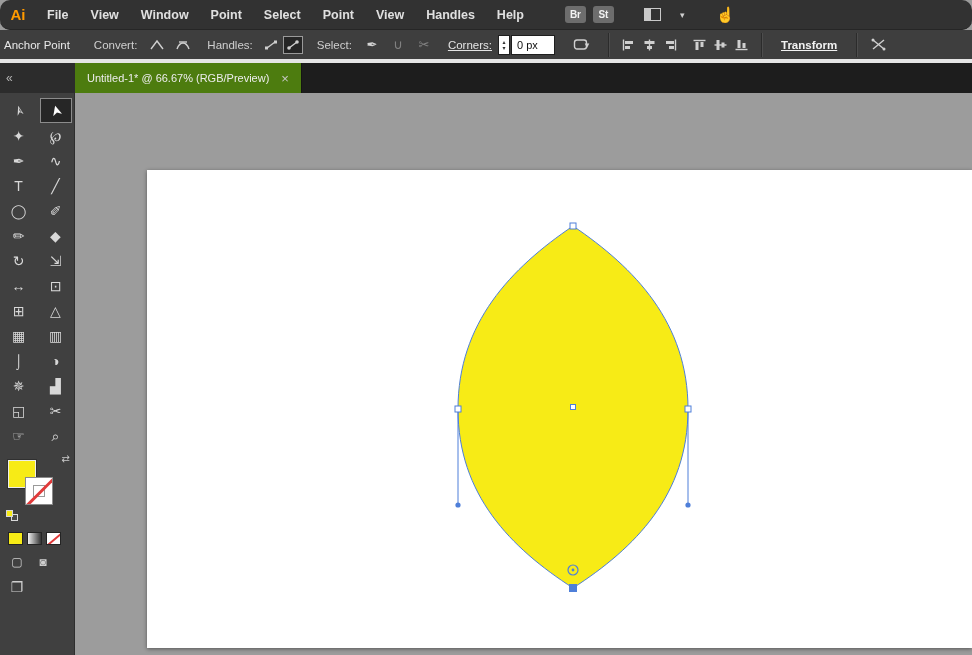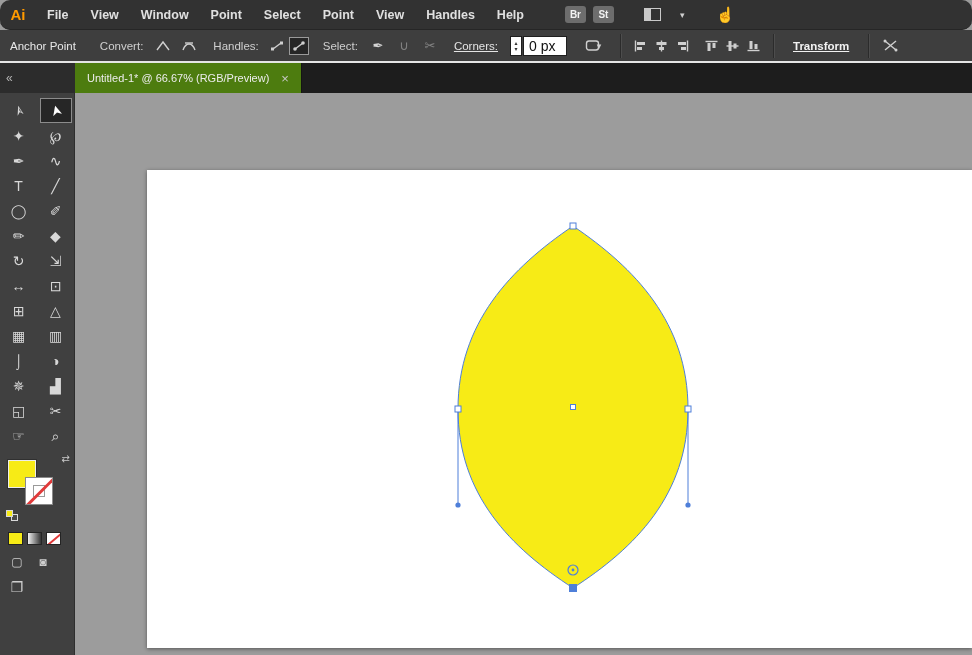--- a/index.html
+++ b/index.html
@@ -14,37 +14,37 @@
   .menus .menu-item { padding: 0 11px; color: #e0e0e0; cursor: default; font-weight: bold; }
   .quick { display: flex; align-items: center; margin-left: 30px; gap: 22px; justify-content: space-between; }
   .qbtn { width: 21px; height: 17px; background: #6d6d6d; border-radius: 3px; color: #f2f2f2;
           font-size: 10px; font-weight: bold; display: flex; align-items: center; justify-content: center; }
   .ws-icon { display: inline-block; width: 17px; height: 13px; border: 1px solid #c9c9c9; position: relative; margin-left: 8px; }
   .ws-icon::before { content: ""; position: absolute; left: 0; top: 0; bottom: 0; width: 6px; background: #c9c9c9; }
   .chev { font-size: 9px; color: #cfcfcf; margin-left: -3px; }
   .touch { font-size: 15px; color: #d9d9d9; margin-left: 10px; }
 
   
-  .controlbar { height: 33px; background: #3e3e3e; border-bottom: 2px solid #e5e5e5;
-                display: flex; align-items: center; font-size: 11.5px; color: #cfcfcf; padding-left: 10px; }
+  .controlbar { height: 33px; background: #3e3e3e; border-bottom: 4px solid #e5e5e5;
+                display: flex; align-items: center; font-size: 11.5px; color: #cfcfcf; padding-left: 4px; }
   .cb-label { margin-right: 8px; white-space: nowrap; }
   .cb-context { color: #e8e8e8; margin-right: 24px; }
-  .cb-link { text-decoration: underline; color: #e4e4e4; margin-right: 12px; white-space: nowrap; }
+  .cb-link { text-decoration: underline; color: #e4e4e4; margin-right: 6px; white-space: nowrap; }
   .cb-link.strong { font-weight: bold; color: #f2f2f2; margin: 0 10px; }
   .cb-iconbtn { width: 24px; height: 22px; display: flex; align-items: center; justify-content: center; margin-right: 2px; }
   .cb-iconbtn svg { display: block; }
   .toggle { width: 20px; height: 18px; display: flex; align-items: center; justify-content: center;
             border: 1px solid transparent; margin-right: 2px; }
   .toggle.active { background: #262626; border-color: #9a9a9a; }
   .dim { opacity: .45; }
   .glyphbtn { font-size: 13px; color: #d4d4d4; }
   .stepper { width: 12px; height: 20px; background: #fff; border: 1px solid #1f1f1f; color: #333;
              display: flex; flex-direction: column; align-items: center; justify-content: center;
              font-size: 6px; line-height: 6px; margin-right: 1px; }
-  .num-input { width: 44px; height: 20px; background: #fff; color: #111; font-size: 14px;
+  .num-input { width: 44px; height: 20px; background: #fff; color: #111; font-size: 11px;
                display: flex; align-items: center; padding-left: 5px; border: 1px solid #1f1f1f; margin-right: 10px; }
   .sep { width: 1px; height: 24px; background: #2b2b2b; box-shadow: 1px 0 0 #4d4d4d; margin: 0 9px; flex: none; }
   .alignbtn { width: 21px; height: 20px; display: flex; align-items: center; justify-content: center; }
   .align-gap { width: 8px; }
 
   
   .tabstrip { height: 30px; background: #1d1d1d; display: flex; align-items: stretch; }
   .tabstrip-left { width: 75px; flex: none; display: flex; align-items: center; padding-left: 6px; background: #2c2c2c; }
   .collapse { color: #b5b5b5; font-size: 12px; }
   .tab { background: #4d7c0f; display: flex; align-items: center; gap: 12px; padding: 0 12px;

